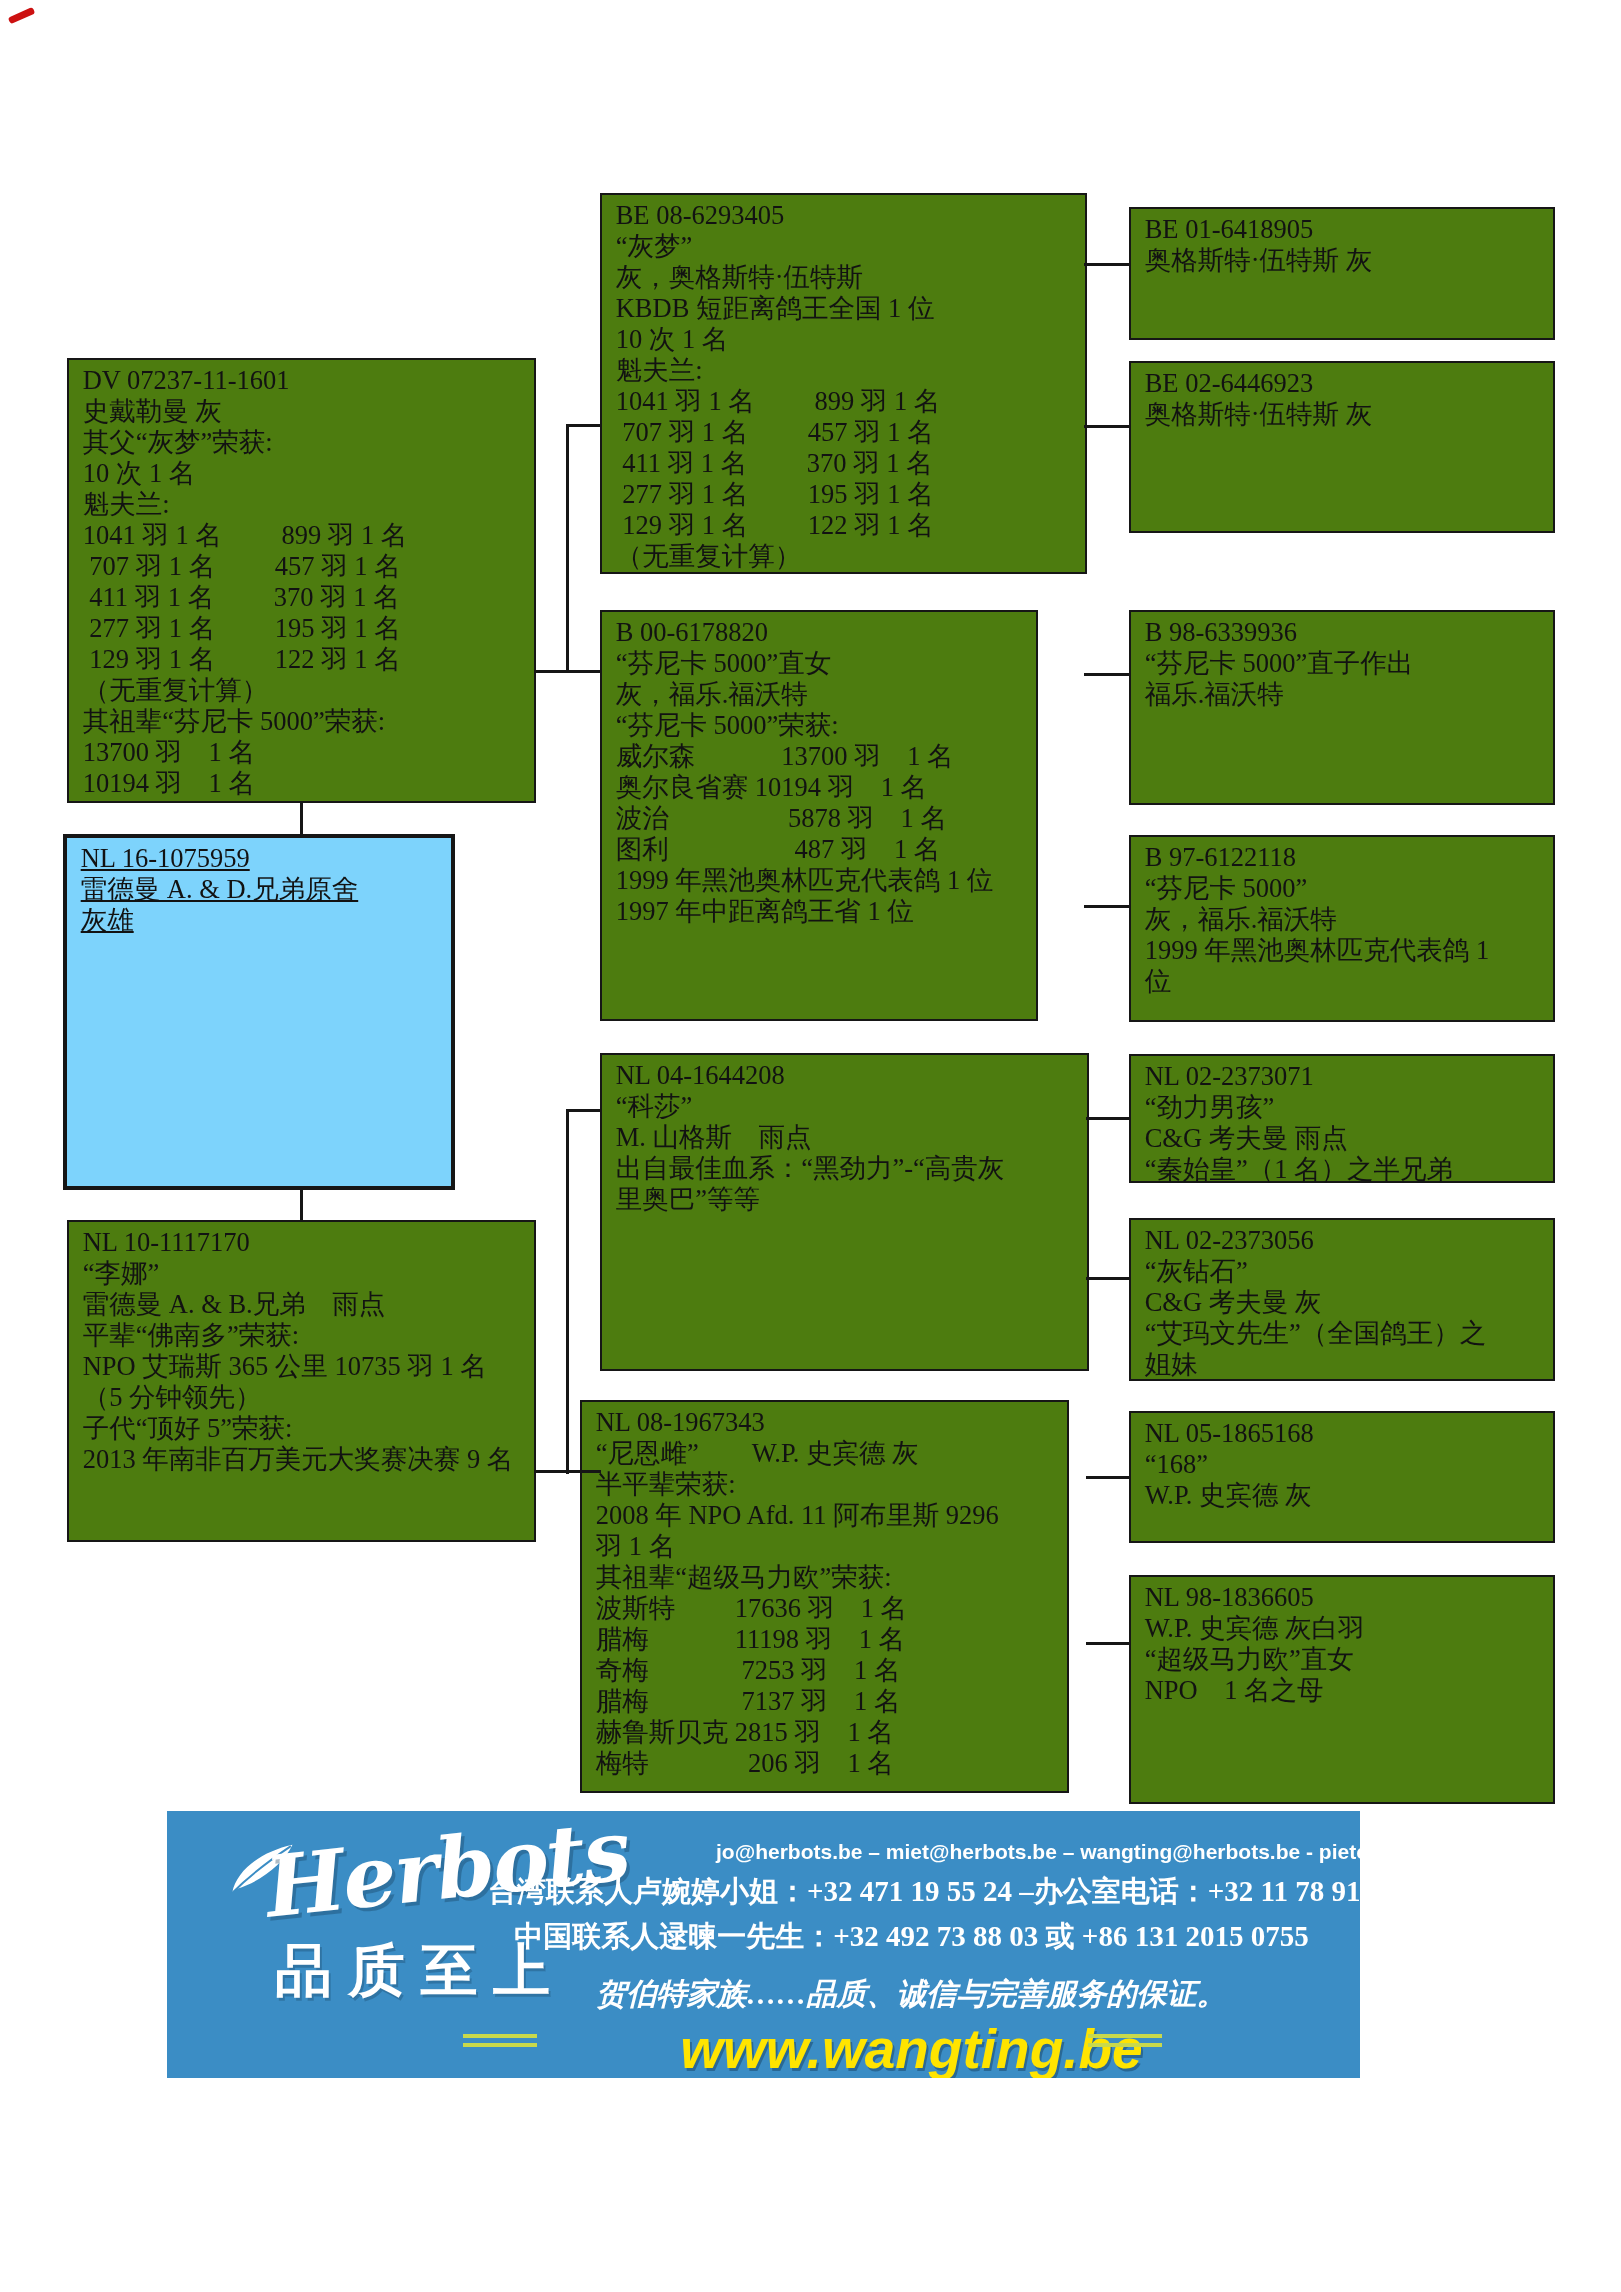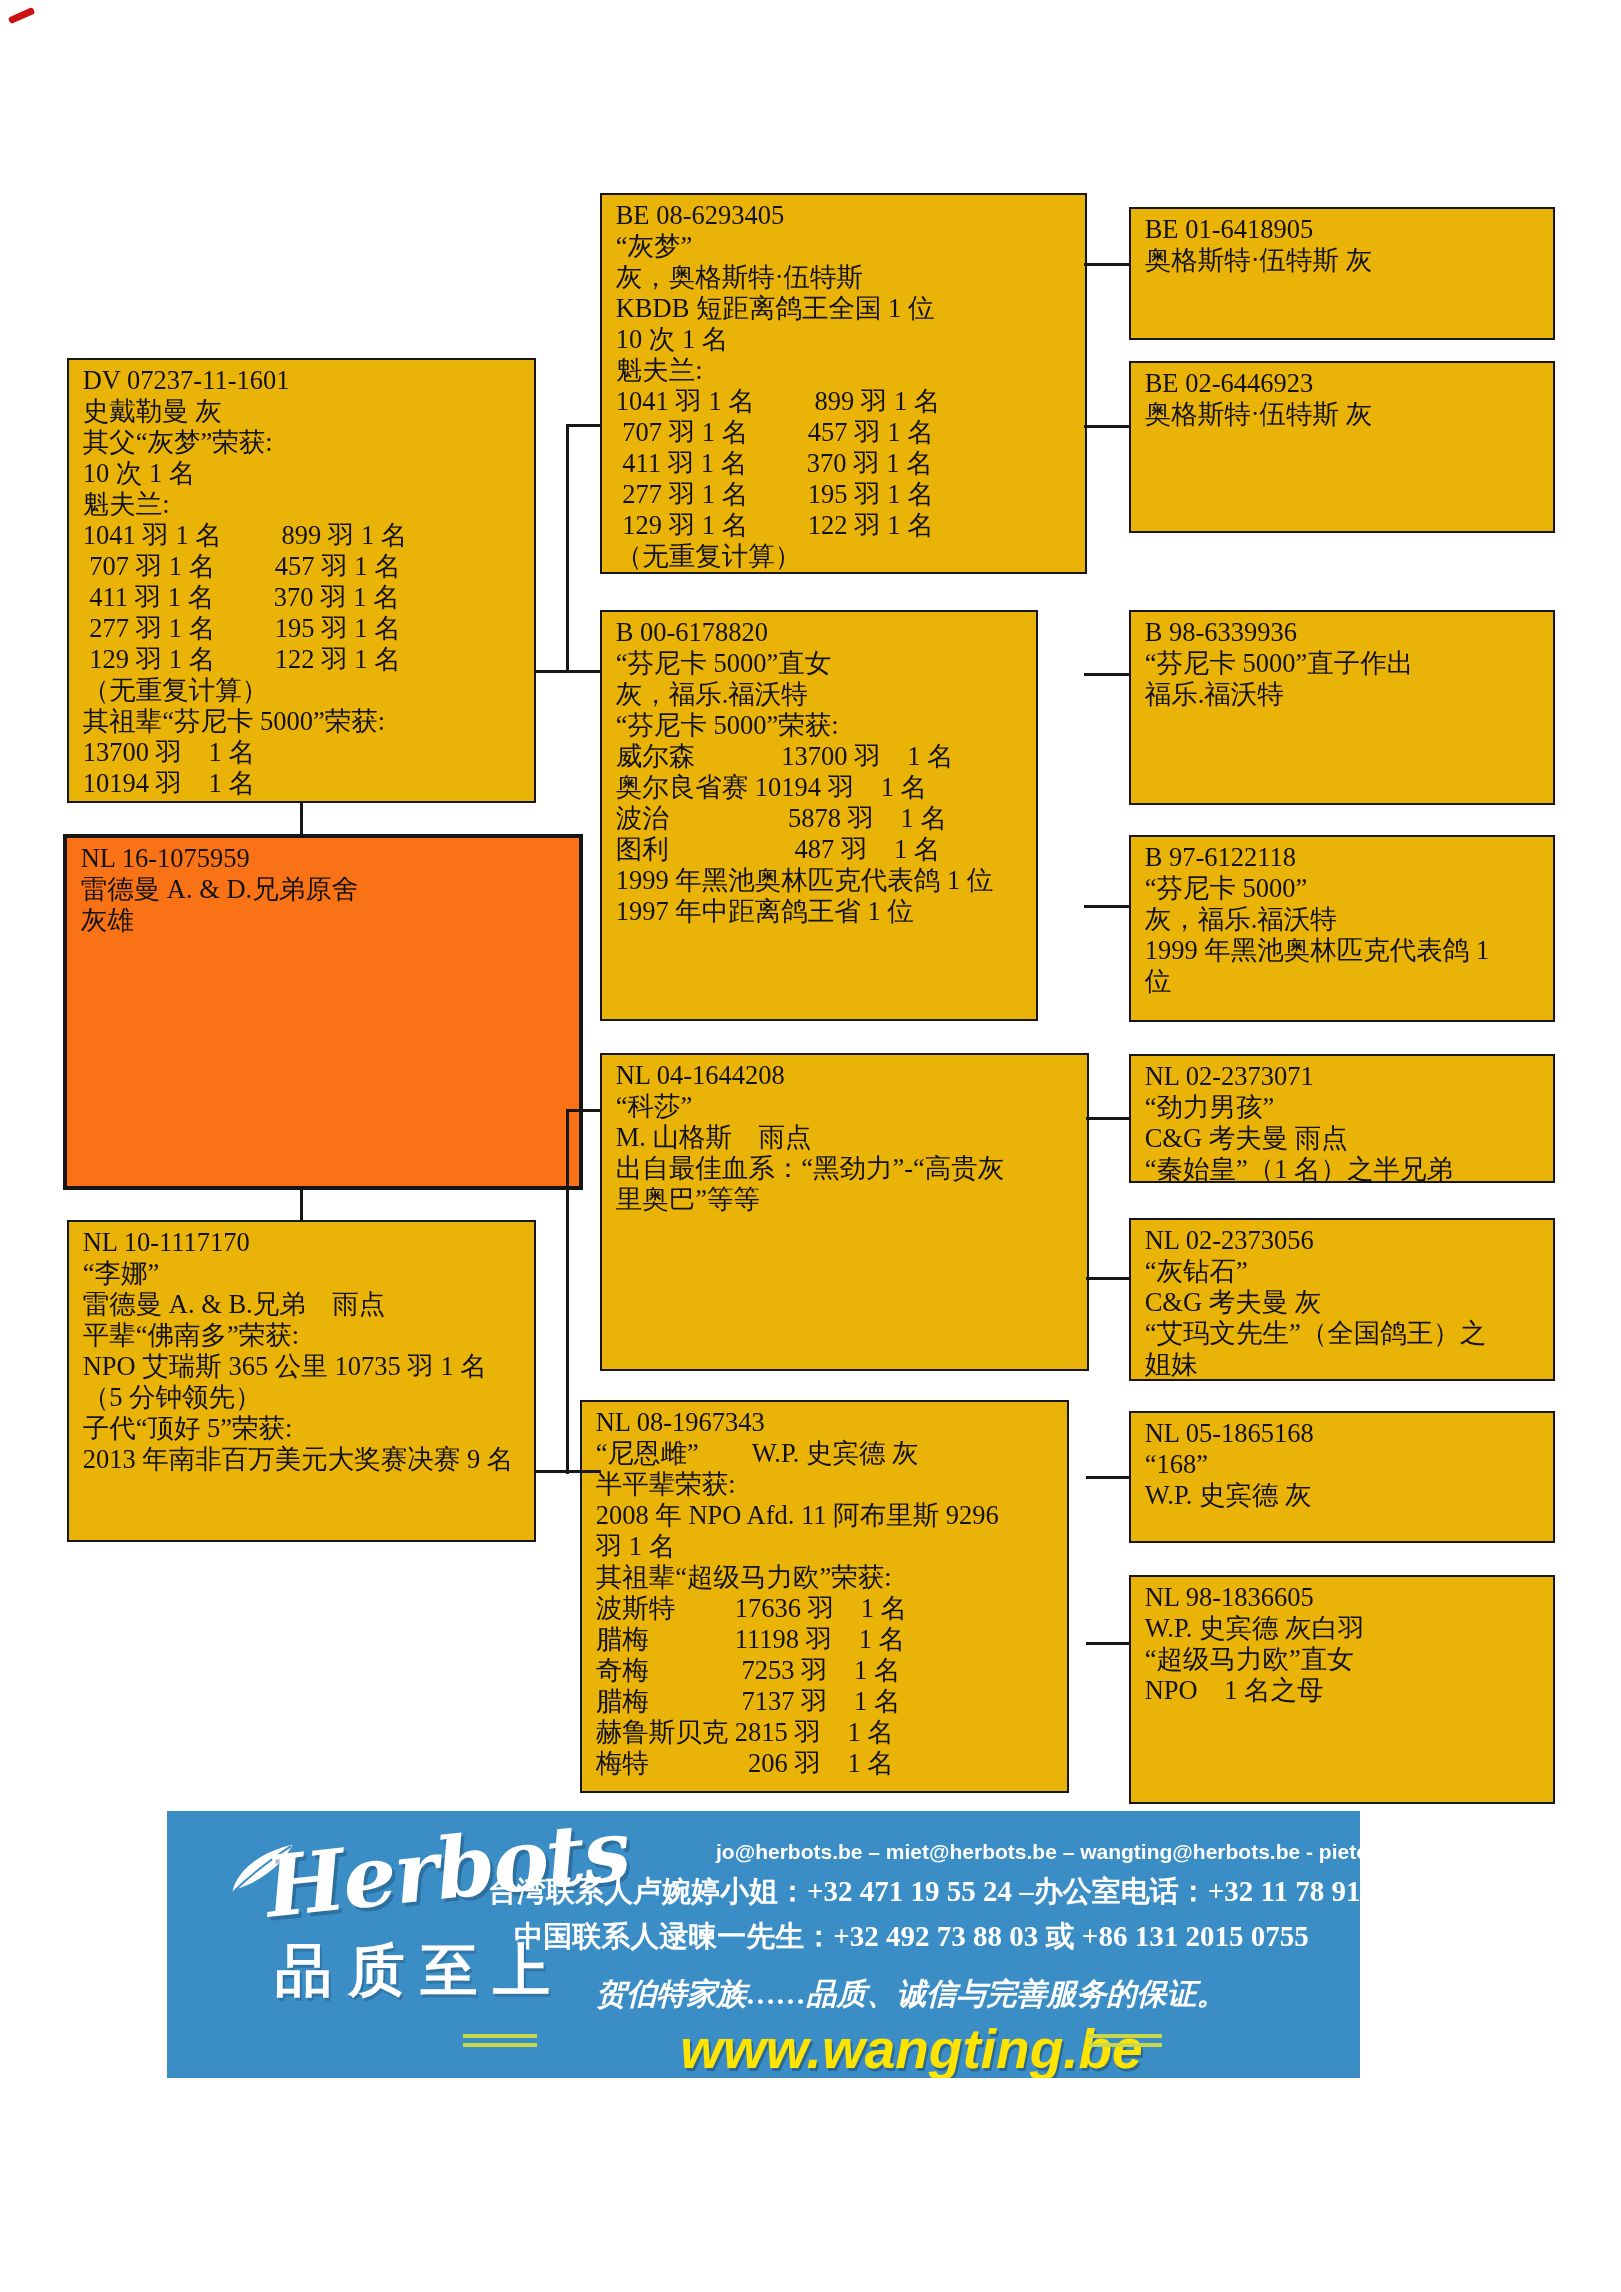--- a/index.html
+++ b/index.html
@@ -8,30 +8,30 @@
     width:1621px;height:2293px;
     background:#ffffff;
     font-family:"Liberation Serif","DejaVu Serif",serif;
     color:#121212;
     overflow:hidden;
   }
   
   .pbox{
     position:absolute;
     border:2.9px solid #161616;
-    background:#eab308;
+    background:#4d7c0f;
     box-sizing:border-box;
     padding:4.9px 7.8px 4.9px 13.7px;
     font-size:26.5px;
     line-height:31px;
     white-space:pre-wrap;
   }
   .pbox .ln{min-height:31px;}
   #box-dv      {left:67px;  top:358px;  width:469px; height:445px;}
-  #box-nl16    {left:63px;  top:834px;  width:520px; height:356px; border-width:4.9px; background:#f97316;}
+  #box-nl16    {left:63px;  top:834px;  width:392px; height:356px; border-width:4.9px; background:#7dd3fc;text-decoration:underline;}
   #box-nl10    {left:67px;  top:1220px; width:469px; height:322px;}
   #box-be08    {left:600px; top:193px;  width:487px; height:381px;}
   #box-b00     {left:600px; top:610px;  width:438px; height:411px;}
   #box-nl04    {left:600px; top:1053px; width:489px; height:318px;}
   #box-nl08    {left:580px; top:1400px; width:489px; height:393px;}
   #box-be01    {left:1129px;top:196px;  width:426px; height:133px;margin-top:11px;}
   #box-be02    {left:1129px;top:361px;  width:426px; height:172px;}
   #box-b98     {left:1129px;top:610px;  width:426px; height:195px;}
   #box-b97     {left:1129px;top:835px;  width:426px; height:187px;}
   #box-nl02071 {left:1129px;top:1054px; width:426px; height:129px;}

